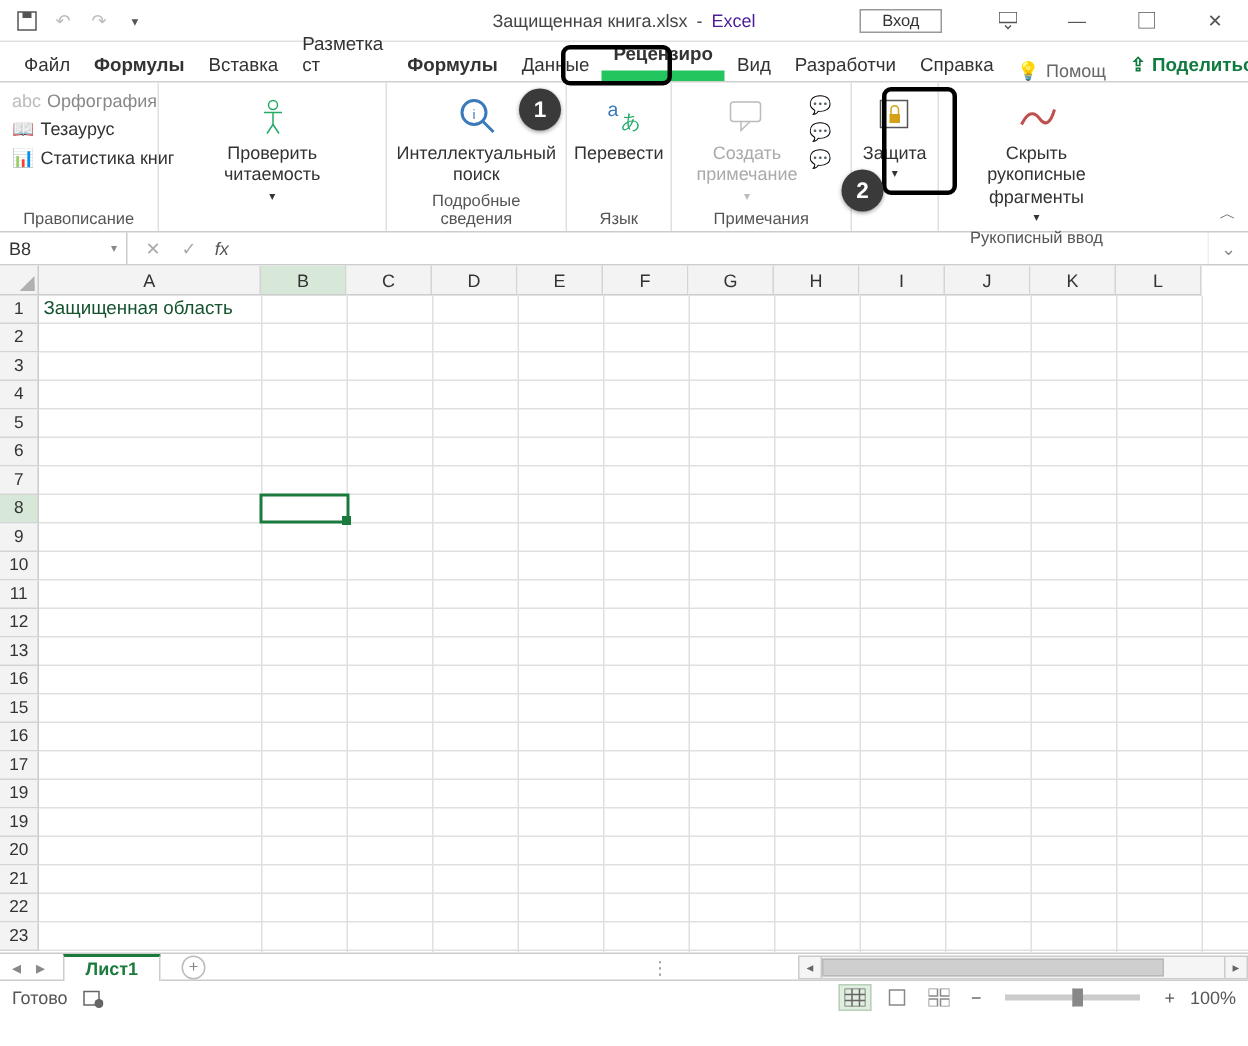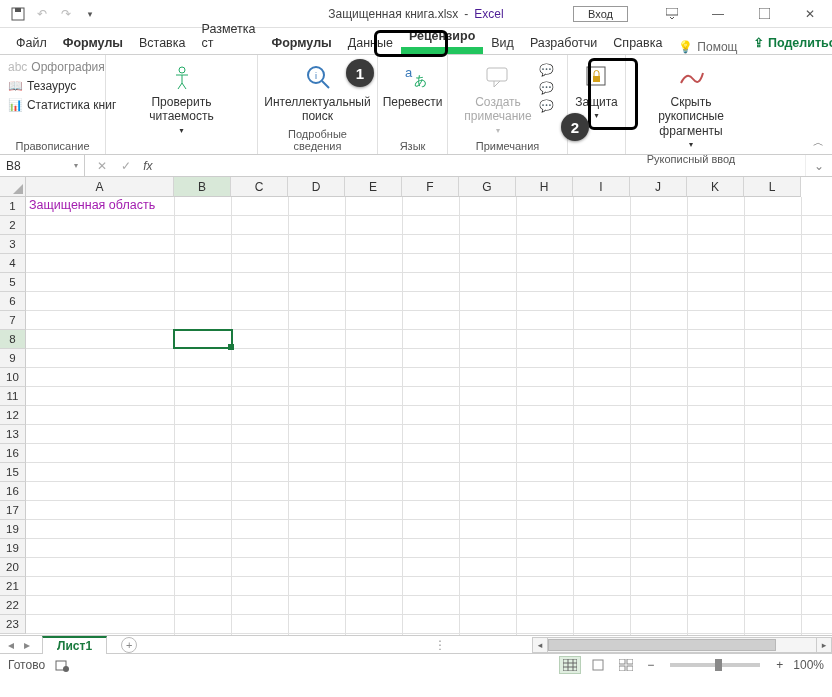--- a/index.html
+++ b/index.html
@@ -44,21 +44,21 @@
 .col-h{width:57px;border-right:1px solid #d4d4d4;border-bottom:1px solid #ccc;background:#f3f3f3;text-align:center;font-size:12px;color:#333;line-height:20px}
 .col-h.wide{width:148px}
 .col-h.active{background:#d8e8d8}
 .grid-body{display:flex;flex:1;overflow:hidden}
 .row-headers{display:flex;flex-direction:column}
 .row-h{width:26px;height:19px;border-right:1px solid #ccc;border-bottom:1px solid #d4d4d4;background:#f3f3f3;text-align:center;font-size:11.5px;color:#333;line-height:19px}
 .row-h.active{background:#d8e8d8}
 .cells{position:relative;flex:1}
 .cell-lines-v{position:absolute;top:0;bottom:0;width:1px;background:#e0e0e0}
 .cell-lines-h{position:absolute;left:0;right:0;height:1px;background:#e0e0e0}
-.cell-text{position:absolute;font-size:12.5px;color:#a21caf;padding:1px 3px}
+.cell-text{position:absolute;font-size:12.5px;color:#14532d;padding:1px 3px}
 .active-cell{position:absolute;border:2px solid #1a7a3e;background:#fff}
 .active-cell:after{content:"";position:absolute;right:-3px;bottom:-3px;width:6px;height:6px;background:#1a7a3e}
 .hscroll-row{height:18px;display:flex;align-items:center;border-top:1px solid #ccc}
 .hscroll-nav{display:flex;align-items:center;gap:10px;padding:0 8px;color:#888}
 .sheet-tab{background:#fff;border:1px solid #ccc;border-bottom:none;padding:1px 14px;font-size:12px;font-weight:600;color:#1a7a3e;border-top:2px solid #1a7a3e;margin-left:4px}
 .add-sheet{margin-left:14px;color:#888;width:16px;height:16px;border:1px solid #bbb;border-radius:50%;display:flex;align-items:center;justify-content:center;font-size:11px;cursor:pointer}
 .hscroll-track{flex:1;margin-left:80px;display:flex;align-items:center}
 .sc-btn{width:16px;height:16px;border:1px solid #ccc;display:flex;align-items:center;justify-content:center;font-size:9px;color:#666;background:#f5f5f5}
 .sc-track{flex:1;height:16px;border-top:1px solid #ccc;border-bottom:1px solid #ccc;background:#f5f5f5;position:relative}
 .sc-thumb{position:absolute;top:1px;bottom:1px;background:#cfcfcf;border:1px solid #b8b8b8}

